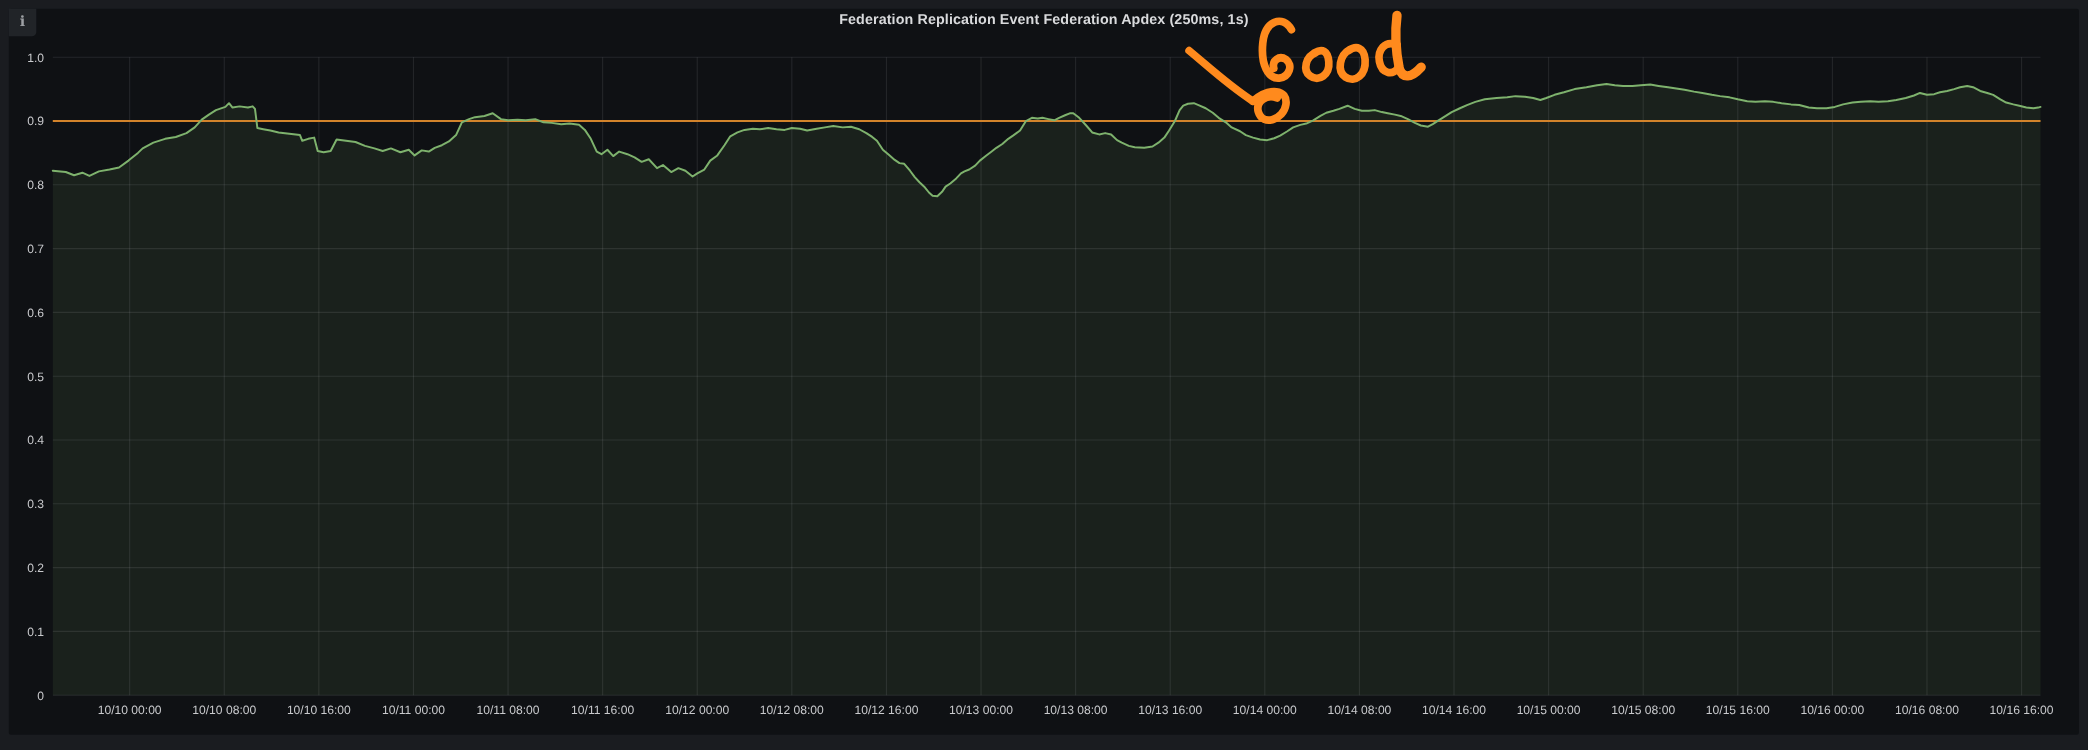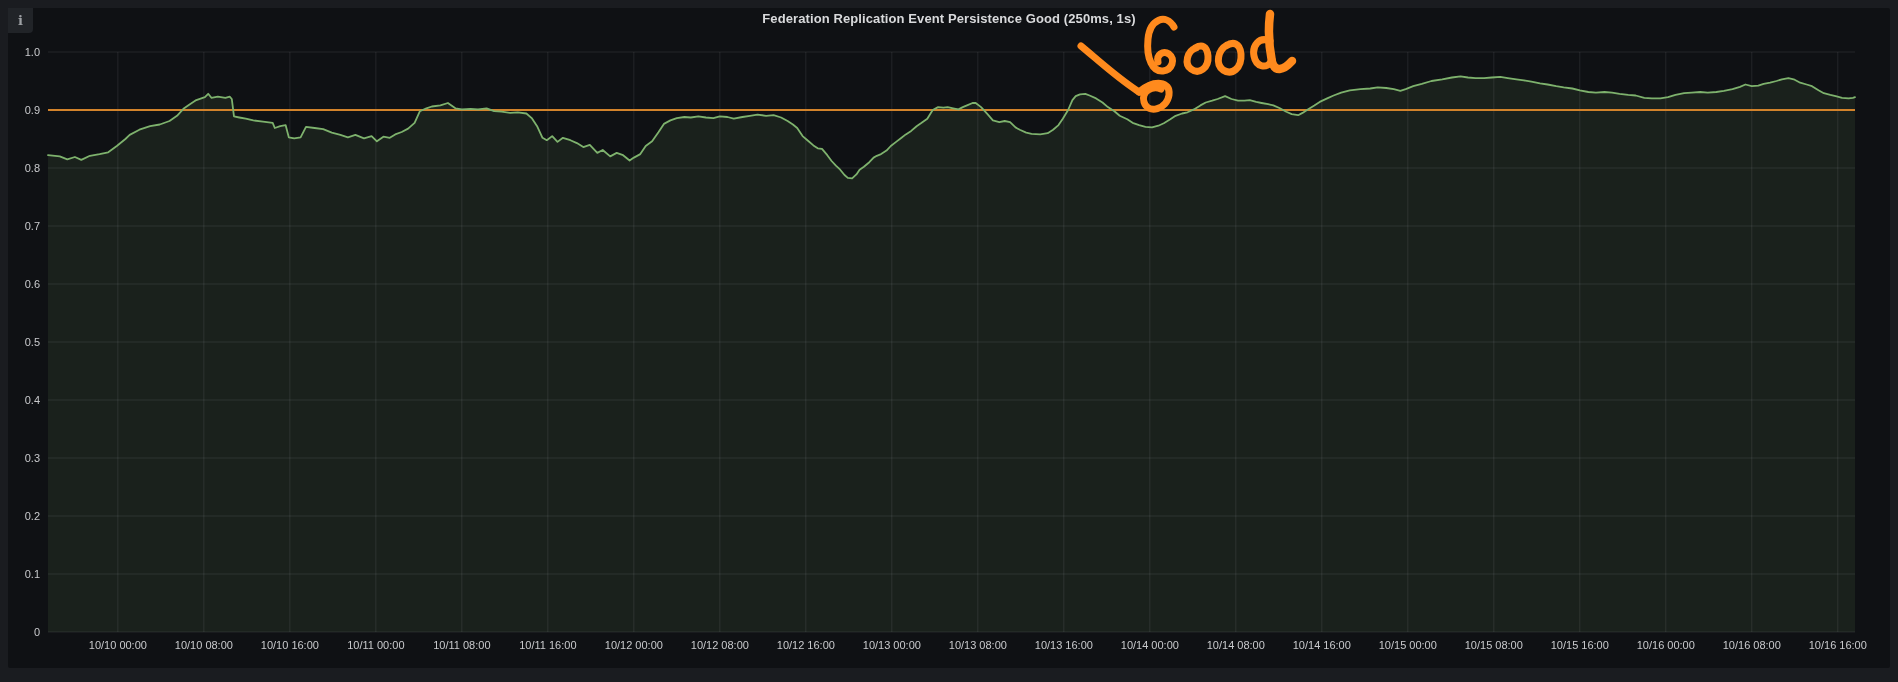--- a/index.html
+++ b/index.html
@@ -92,21 +92,21 @@
       <text x="1665.8078524687685" y="649" text-anchor="middle" font-size="11" fill="#c9cacd">10/16 00:00</text>
       <line x1="1751.8042831647829" y1="52" x2="1751.8042831647829" y2="632" stroke="rgba(205,212,220,0.11)" stroke-width="1"></line>
       <text x="1751.8042831647829" y="649" text-anchor="middle" font-size="11" fill="#c9cacd">10/16 08:00</text>
       <line x1="1837.8007138607973" y1="52" x2="1837.8007138607973" y2="632" stroke="rgba(205,212,220,0.11)" stroke-width="1"></line>
       <text x="1837.8007138607973" y="649" text-anchor="middle" font-size="11" fill="#c9cacd">10/16 16:00</text>
       <line x1="48" y1="109.99999999999999" x2="1855" y2="109.99999999999999" stroke="#d2832b" stroke-width="2"></line>
       <path d="M48.0 155.2 L59.8 156.4 L67.3 159.3 L74.9 157.0 L81.3 159.9 L89.9 155.8 L99.6 154.1 L108.2 152.3 L116.8 146.0 L125.4 139.0 L129.7 134.9 L139.4 129.7 L150.1 126.2 L159.8 124.5 L169.5 121.0 L177.0 115.8 L183.4 108.8 L189.9 104.2 L196.3 100.1 L204.9 97.2 L208.2 93.8 L211.4 97.8 L217.8 96.7 L225.4 97.8 L229.7 96.7 L231.8 99.0 L234.0 116.4 L239.3 117.5 L245.8 118.7 L253.3 120.4 L263.0 121.6 L272.7 122.8 L274.8 128.0 L280.2 126.2 L285.6 125.1 L288.8 137.3 L294.2 138.4 L300.6 137.3 L306.0 126.8 L314.6 128.0 L323.2 129.1 L331.8 132.6 L340.4 134.9 L347.9 137.3 L355.4 134.9 L364.0 138.4 L371.6 136.1 L376.9 141.3 L383.4 136.7 L389.8 137.8 L395.2 134.4 L401.7 132.0 L408.1 128.6 L414.6 122.8 L419.9 111.2 L426.4 108.3 L431.8 106.5 L440.4 105.4 L447.9 103.0 L455.4 108.3 L461.9 109.4 L470.5 108.8 L478.0 109.4 L486.6 108.3 L494.1 111.2 L501.6 111.7 L510.2 112.9 L517.8 112.3 L526.4 113.5 L531.7 118.1 L537.1 126.2 L542.5 137.8 L546.8 140.2 L552.2 136.1 L557.5 141.9 L562.9 137.8 L570.4 140.2 L576.9 143.1 L583.3 147.1 L589.8 144.8 L597.3 152.9 L602.7 150.0 L610.2 156.4 L616.7 152.9 L623.1 155.2 L629.6 160.5 L633.9 157.6 L640.3 154.1 L645.7 146.0 L652.1 141.3 L658.6 132.0 L663.9 123.9 L670.4 120.4 L676.8 118.1 L684.4 117.0 L690.8 117.5 L698.3 116.4 L705.9 117.5 L713.4 118.1 L719.8 116.4 L727.4 117.0 L733.8 118.7 L742.4 117.0 L749.9 115.8 L757.5 114.6 L766.1 115.8 L773.6 115.2 L781.1 117.5 L787.6 121.0 L792.9 124.5 L797.2 128.0 L802.6 136.1 L808.0 140.7 L813.4 145.4 L817.7 148.3 L822.0 148.9 L827.3 155.2 L831.6 161.0 L835.9 165.7 L840.2 169.7 L844.5 175.0 L847.8 177.9 L852.1 178.4 L856.4 174.4 L859.6 169.7 L863.9 166.8 L869.3 162.2 L873.6 157.6 L876.8 155.8 L881.1 154.1 L886.5 150.6 L890.8 146.0 L896.1 141.9 L901.5 137.8 L905.8 134.4 L911.2 130.9 L916.6 126.2 L920.9 123.3 L927.3 118.7 L932.7 110.0 L938.1 107.1 L943.4 107.7 L947.7 107.1 L953.1 108.3 L958.5 109.4 L962.8 107.1 L968.2 104.8 L972.5 103.0 L975.7 103.0 L981.1 107.1 L987.5 114.1 L992.9 120.4 L999.3 122.2 L1004.7 121.0 L1010.1 122.2 L1015.5 127.4 L1019.8 129.7 L1026.2 132.6 L1031.6 133.8 L1040.2 134.4 L1047.7 133.2 L1053.1 129.7 L1058.5 125.1 L1062.8 118.7 L1068.1 110.0 L1072.4 100.1 L1075.7 96.1 L1080.0 94.3 L1085.3 93.8 L1089.6 95.5 L1096.1 98.4 L1102.5 102.5 L1107.9 107.1 L1114.4 111.2 L1119.7 115.8 L1127.3 119.3 L1132.6 122.8 L1139.1 125.1 L1145.5 126.8 L1152.0 127.4 L1158.4 125.7 L1163.8 123.3 L1170.3 119.3 L1175.6 115.8 L1182.1 113.5 L1187.5 112.3 L1193.9 109.4 L1200.4 105.4 L1205.7 102.5 L1212.2 100.7 L1217.6 99.0 L1225.1 96.1 L1231.5 99.0 L1238.0 100.7 L1244.4 100.7 L1249.8 100.1 L1256.2 101.9 L1261.6 103.0 L1268.1 104.2 L1273.4 105.4 L1279.9 108.3 L1286.3 111.7 L1291.7 114.1 L1298.2 115.2 L1302.5 112.9 L1307.8 109.4 L1314.3 105.4 L1319.7 101.9 L1327.2 98.4 L1333.6 95.5 L1341.2 92.6 L1349.8 90.3 L1360.5 89.1 L1370.2 88.5 L1377.7 87.4 L1386.3 88.0 L1393.8 89.1 L1400.3 90.9 L1405.7 89.1 L1413.2 86.2 L1421.8 83.9 L1431.5 81.0 L1442.2 79.3 L1451.9 77.5 L1460.5 76.4 L1468.0 77.5 L1475.5 78.1 L1484.1 78.1 L1491.7 77.5 L1500.3 76.9 L1507.8 78.1 L1516.4 79.3 L1523.9 80.4 L1531.4 81.6 L1540.0 83.3 L1547.6 84.5 L1556.2 86.2 L1563.7 87.4 L1572.3 88.5 L1579.8 90.3 L1588.4 92.0 L1595.9 92.6 L1604.5 92.0 L1612.1 92.6 L1619.6 93.8 L1628.2 94.9 L1635.7 95.5 L1644.3 97.8 L1651.8 98.4 L1660.4 98.4 L1668.0 97.2 L1675.5 94.9 L1684.1 93.2 L1691.6 92.6 L1700.2 92.0 L1707.7 92.6 L1716.3 92.0 L1723.9 90.9 L1732.5 89.1 L1740.0 86.8 L1745.4 84.5 L1751.8 86.2 L1758.3 85.6 L1763.6 83.9 L1770.1 82.7 L1776.5 81.0 L1781.9 79.3 L1788.4 78.1 L1793.7 79.3 L1800.2 82.7 L1806.6 84.5 L1812.0 86.2 L1818.5 90.3 L1823.8 93.2 L1830.3 94.9 L1835.7 96.1 L1842.1 97.8 L1848.6 98.4 L1852.9 97.8 L1855.0 97.2 " fill="none" stroke="#7eb26d" stroke-width="1.8" stroke-linejoin="round" stroke-linecap="round"></path>
     </svg>
 
   <div class="panel-header">
-    <span class="panel-title">Federation Replication Event Persistence Good (250ms, 1s)</span>
+    <span class="panel-title">Federation Replication Event Federation Apdex (250ms, 1s)</span>
   </div>
 
   <div class="info-chip">
     <span class="glyph">i</span>
   </div>
 
   <svg id="annotation-svg" width="1898" height="682" viewBox="0 0 1898 682">
       <path d="M1081 46 C1098 60 1116 77 1139 92" fill="none" stroke="#ff8a1d" stroke-width="7" stroke-linecap="round" stroke-linejoin="round"></path>
       <path d="M1139 92 C1154 79 1171 81 1169 95 C1167 109 1148 115 1144 102 C1141 92 1152 85 1161 89" fill="none" stroke="#ff8a1d" stroke-width="7" stroke-linecap="round" stroke-linejoin="round"></path>
       <path d="M1174 27 C1166 13 1150 19 1148 39 C1146 59 1153 72 1163 71 C1172 70 1176 59 1169 54 C1163 50 1156 55 1158 62" fill="none" stroke="#ff8a1d" stroke-width="7" stroke-linecap="round" stroke-linejoin="round"></path>

